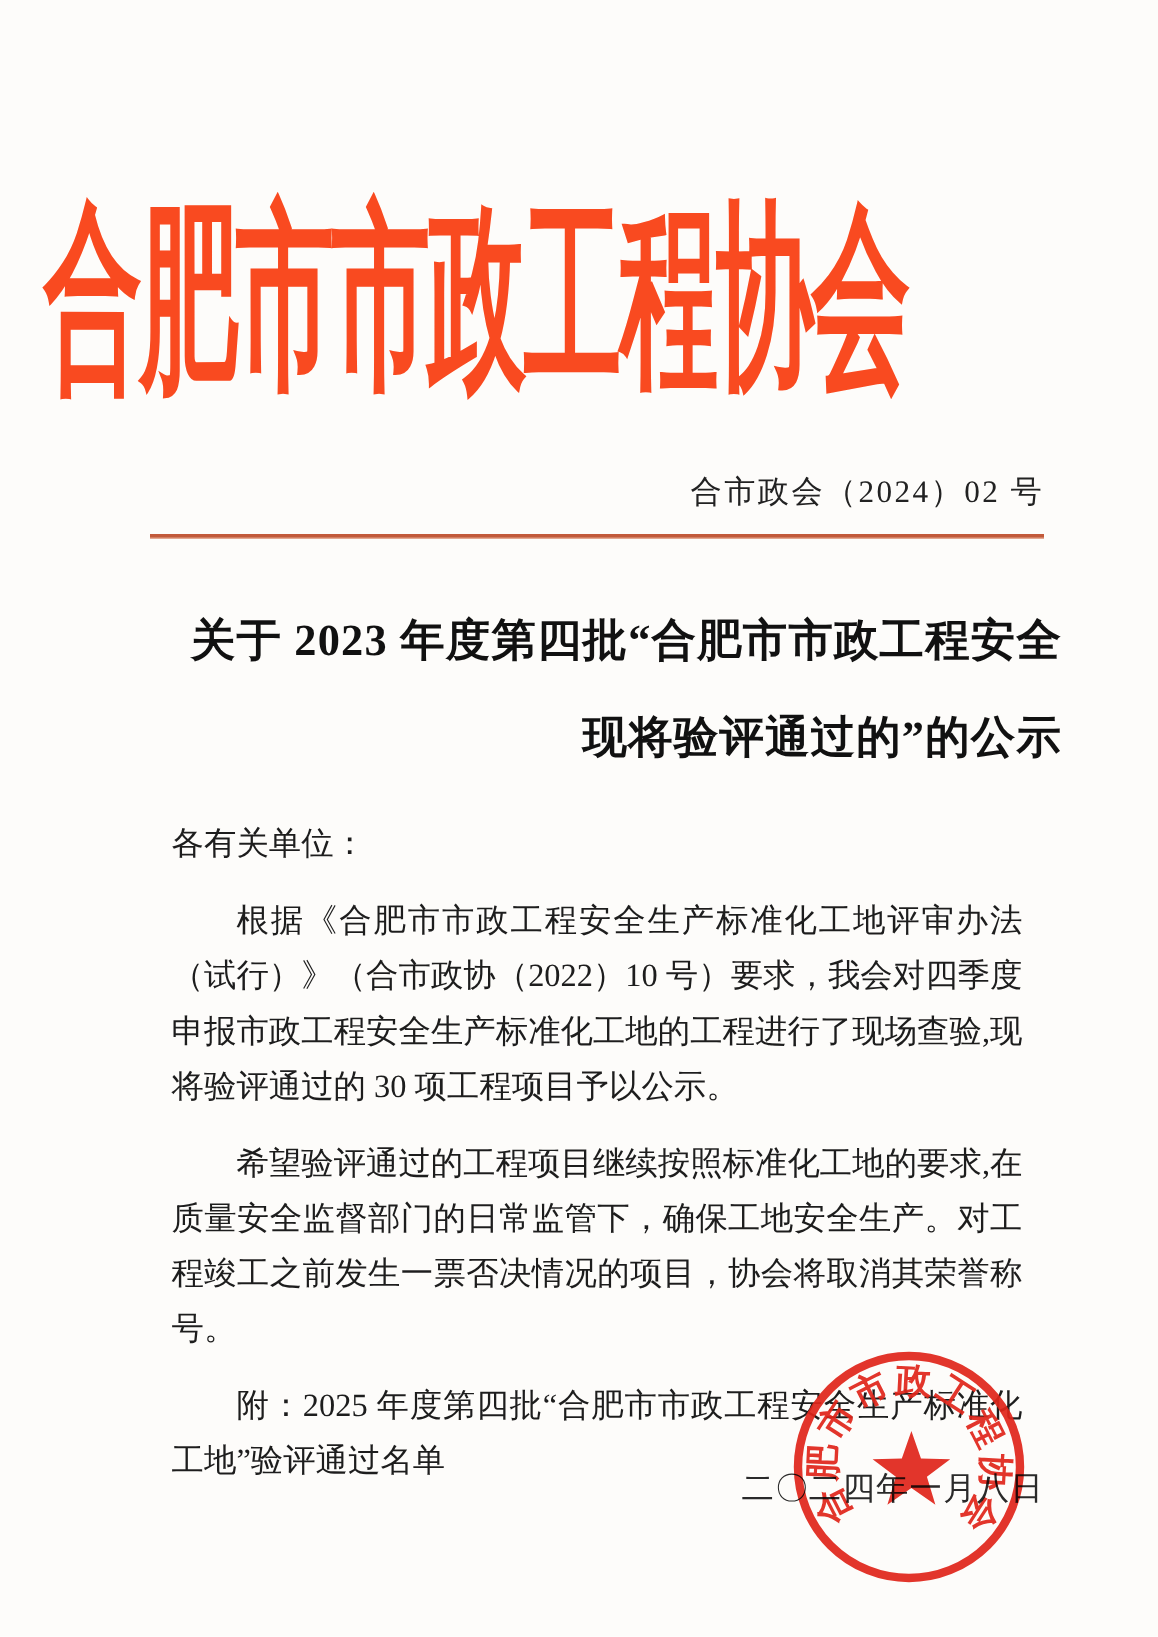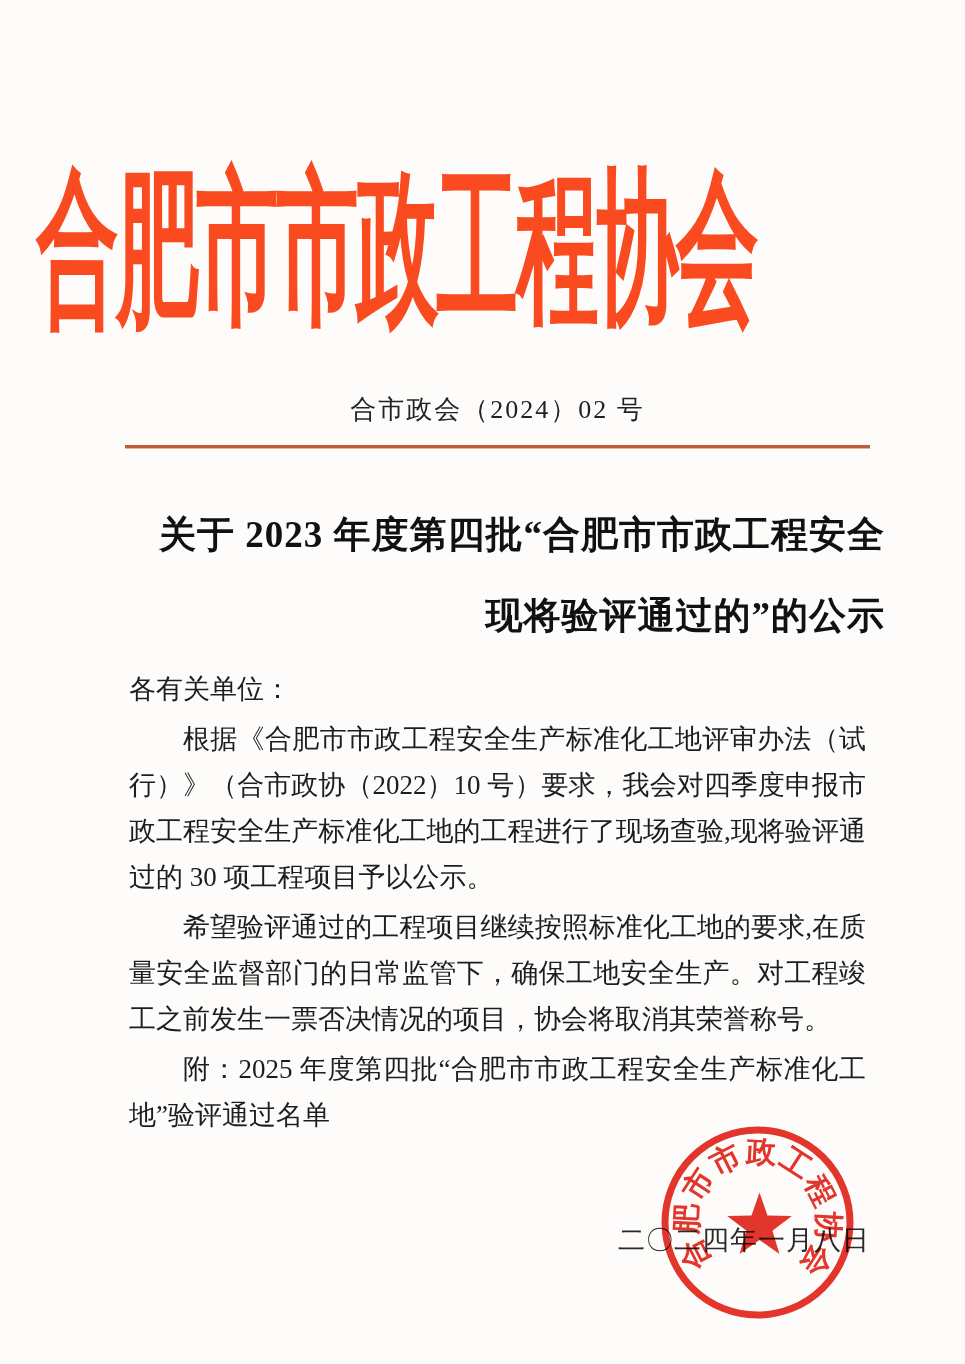--- a/index.html
+++ b/index.html
@@ -28,21 +28,21 @@
     letter-spacing: -2px;
     transform: scaleY(2.05);
     transform-origin: top center;
     white-space: nowrap;
   }
   .doc-number {
     position: absolute;
     top: 392px;
     left: 125px;
     width: 745px;
-    text-align: center;
+    text-align: right;
     font-size: 26px;
     letter-spacing: 2px;
     color: #222222;
   }
   .divider {
     position: absolute;
     top: 445px;
     left: 125px;
     width: 745px;
     height: 3px;
@@ -65,21 +65,21 @@
     position: absolute;
     top: 662px;
     left: 125px;
     width: 745px;
     font-size: 27px;
     line-height: 46px;
     color: #1d1d1d;
     text-align: justify;
     text-justify: inter-character;
   }
-  .body-text p { margin: 4px; text-indent: 2em; }
+  .body-text p { margin: 18px; text-indent: 2em; }
   .body-text p.salutation { text-indent: 0; }
   .issue-date {
     position: absolute;
     top: 1222px;
     left: 125px;
     width: 745px;
     text-align: right;
     font-size: 27px;
     letter-spacing: 1px;
     color: #2a2a2a;

